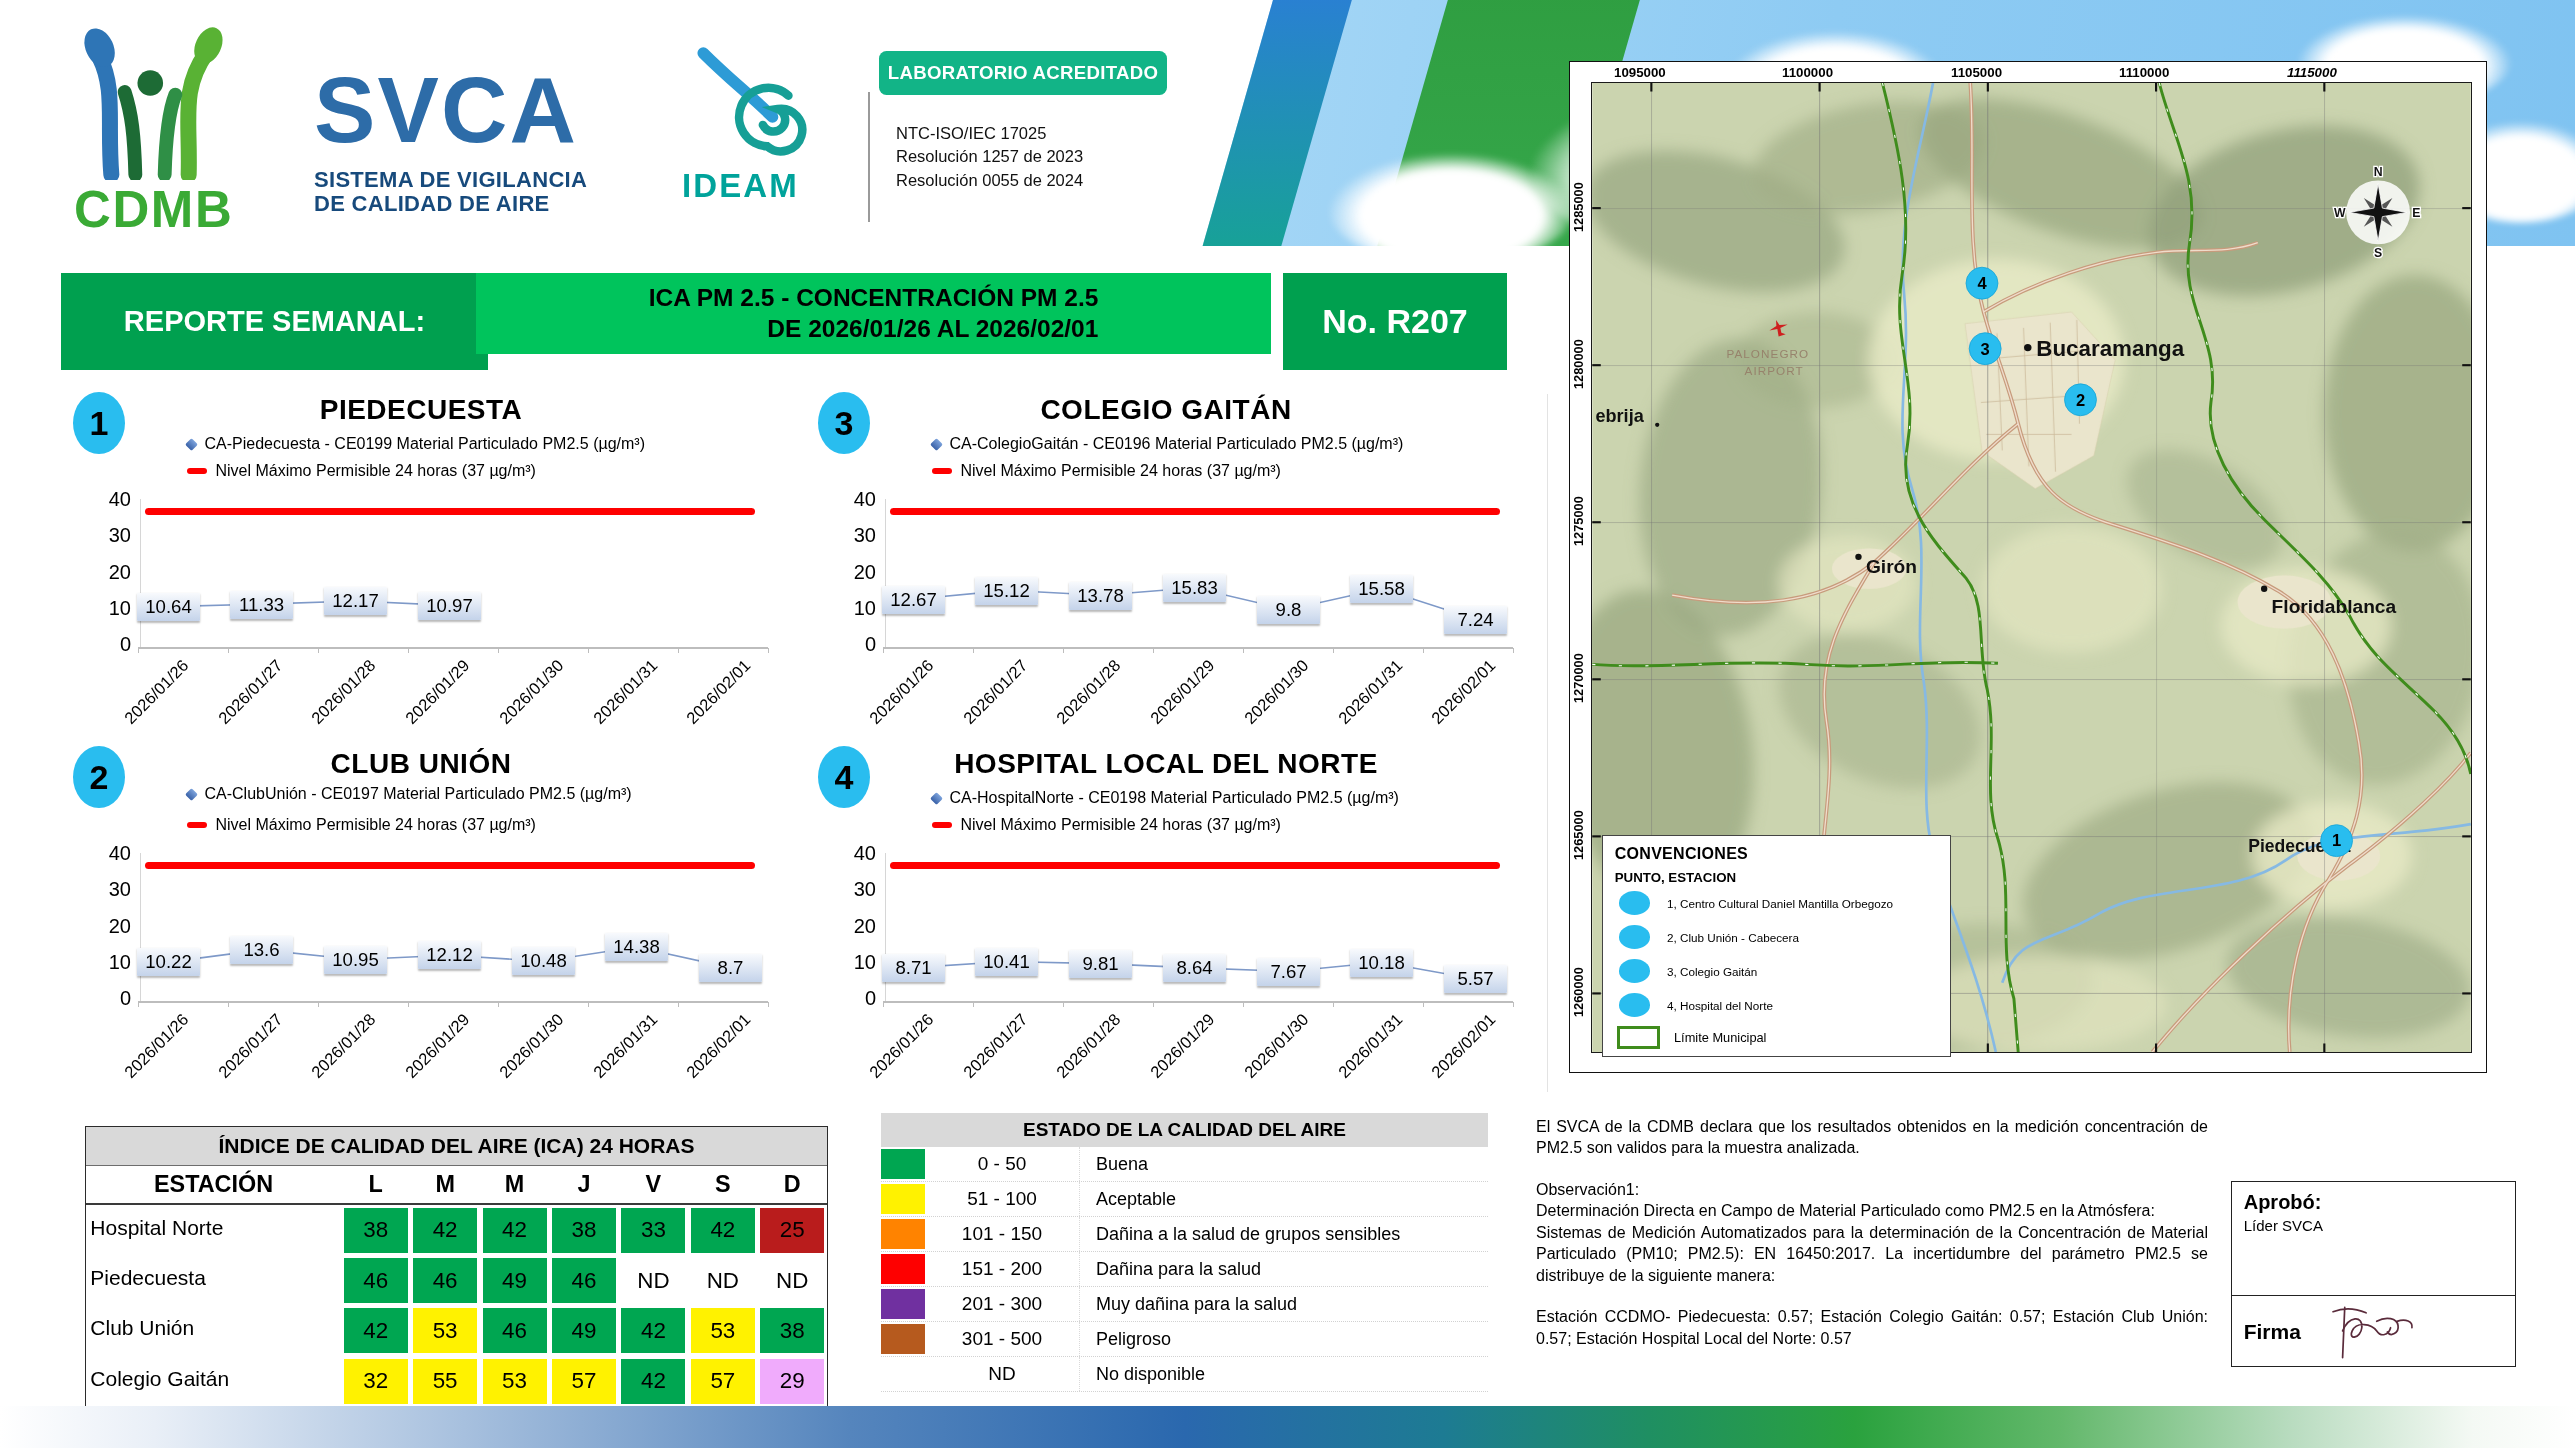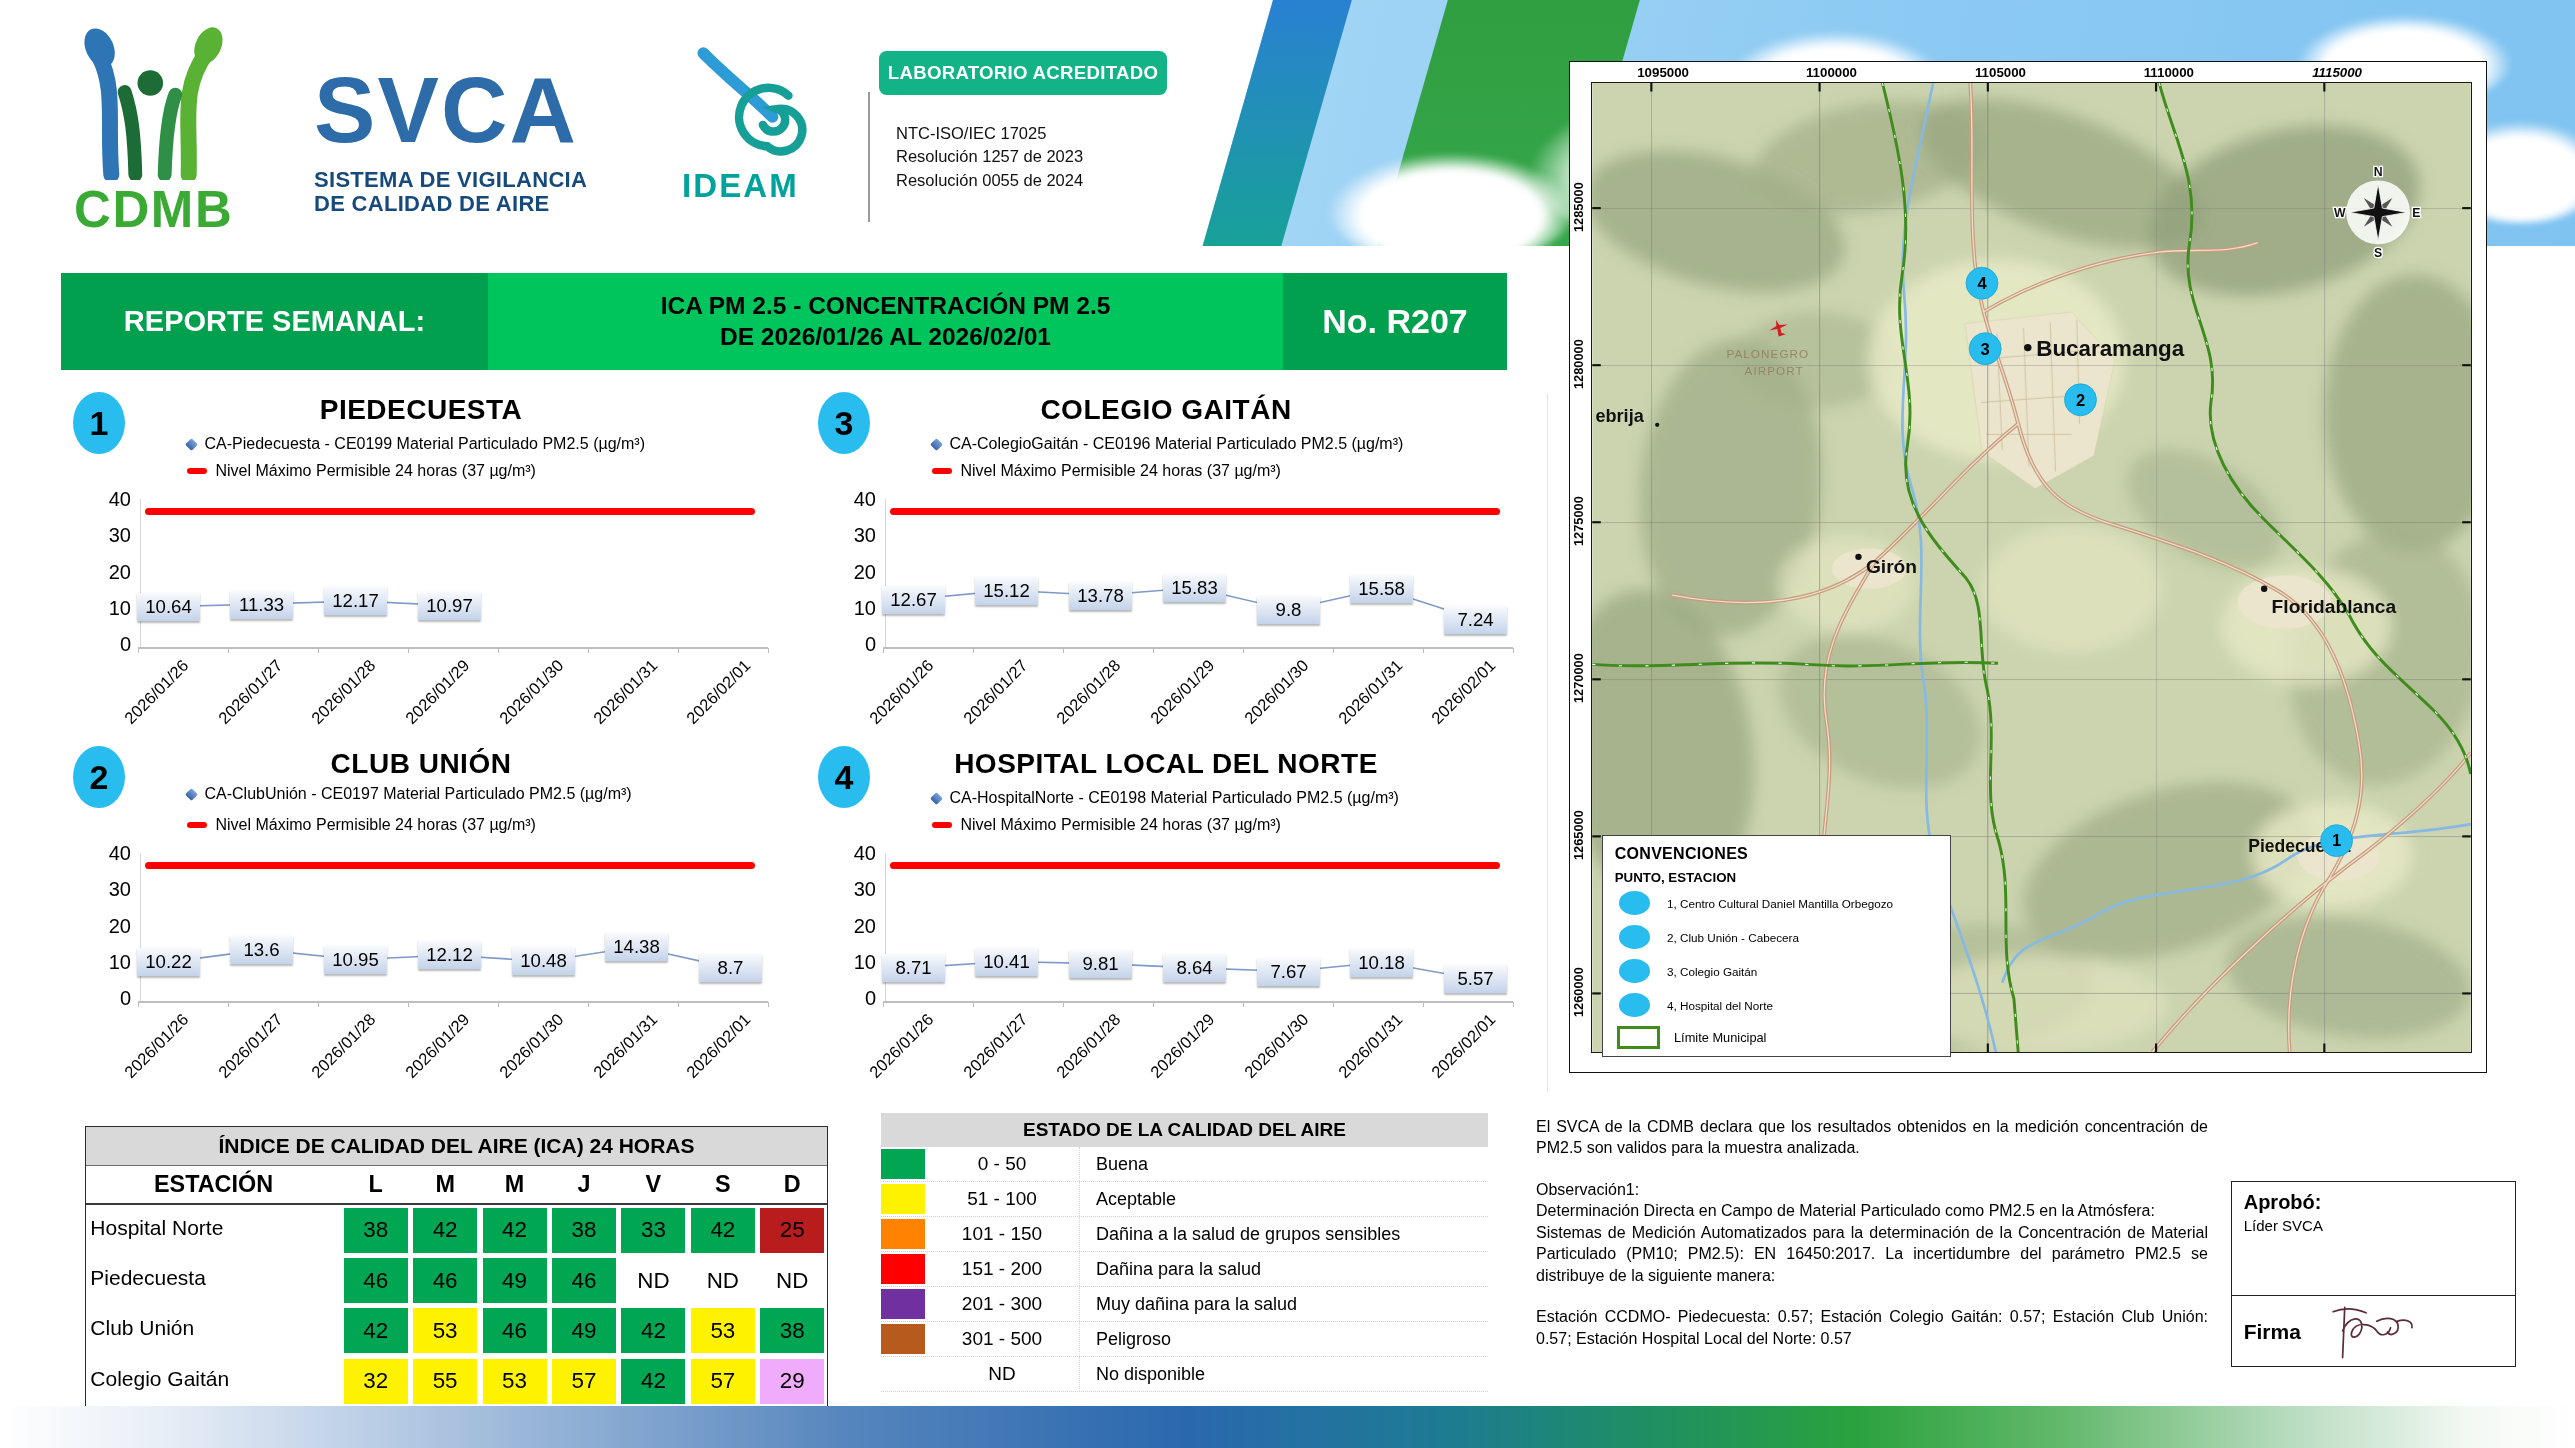--- a/index.html
+++ b/index.html
@@ -44,21 +44,21 @@
   .vbox{position:absolute;width:63px;height:28px;display:flex;align-items:center;justify-content:center;
         font-size:18.6px;background:linear-gradient(#f8fafd,#c4d3ea);box-shadow:0 1.1px 2.1px rgba(0,0,0,.28);
         border-radius:1.1px;}
   .xlab{position:absolute;width:96px;height:20px;text-align:right;font-size:16.5px;white-space:nowrap;
         transform:rotate(-45deg);transform-origin:100% 0%;}
   .col-sep{position:absolute;background:#e3e3e3;}
   
   .map-box{position:absolute;left:1569px;top:61px;width:916px;height:1010px;background:#fff;
            border:1.6px solid #111;z-index:2;}
   .map-svg-wrap{position:absolute;left:21px;top:19.7px;width:879px;height:969px;border:1.1px solid #1a1a1a;}
-  .map-top-lab{position:absolute;width:75px;text-align:right;font-size:13.3px;font-weight:bold;top:3.2px;}
+  .map-top-lab{position:absolute;width:75px;text-align:left;font-size:13.3px;font-weight:bold;top:3.2px;}
   .map-left-lab{position:absolute;left:1.1px;width:16px;height:80px;font-size:12.8px;font-weight:bold;
                 writing-mode:vertical-rl;transform:rotate(180deg);text-align:center;}
   .map-legend{position:absolute;left:32px;top:773px;width:347px;height:220px;background:#fff;
               border:1.1px solid #444;z-index:3;overflow:hidden;}
   .ml-title{font-size:16px;font-weight:bold;margin:8.5px 0 0 11.7px;letter-spacing:0.3px;}
   .ml-sub{font-size:13.3px;font-weight:bold;margin:7.5px 0 1.1px 11.7px;}
   .ml-item{display:flex;align-items:center;height:34px;margin-left:16px;}
   .ml-dot{width:31px;height:23.4px;border-radius:50%;background:#29bdef;flex:0 0 auto;}
   .ml-item span{font-size:11.7px;margin-left:17px;}
   .ml-bound{display:flex;align-items:center;height:31px;margin-left:14px;}
@@ -147,21 +147,21 @@
 
   <div class="abs vline" style="left:868px;top:92px;height:130px;"></div>
   <div class="abs lab-badge" style="left:879px;top:51px;width:288px;height:44px;">LABORATORIO ACREDITADO</div>
   <div class="abs accr" style="left:896px;top:122px;width:298px;">
     <div>NTC-ISO/IEC 17025</div>
     <div>Resolución 1257 de 2023</div>
     <div>Resolución 0055 de 2024</div>
   </div>
 
   <div class="abs tb tb-dark" style="left:61px;top:273px;width:427px;height:97px;font-size:29px;">REPORTE SEMANAL:</div>
-  <div class="abs tb tb-light" style="left:488px;top:273px;width:795px;height:97px;">
+  <div class="abs tb tb-light" style="left:476px;top:273px;width:795px;height:81px;text-align:right;">
     <div style="font-size:24.5px;line-height:1.25;">
       <div>ICA PM 2.5 - CONCENTRACIÓN PM 2.5</div>
       <div>DE 2026/01/26 AL 2026/02/01</div>
     </div>
   </div>
   <div class="abs tb tb-dark" style="left:1283px;top:273px;width:224px;height:97px;font-size:34px;">No. R207</div>
 
   <div class="col-sep" style="left:1547px;top:394px;width:1.1px;height:698px;"></div>
 
   <div id="charts">

